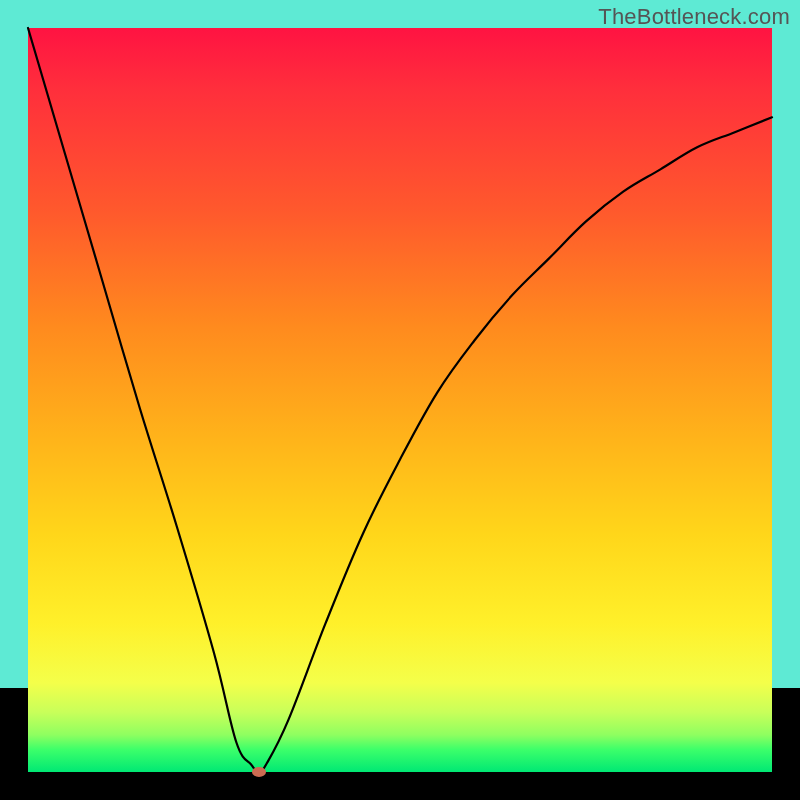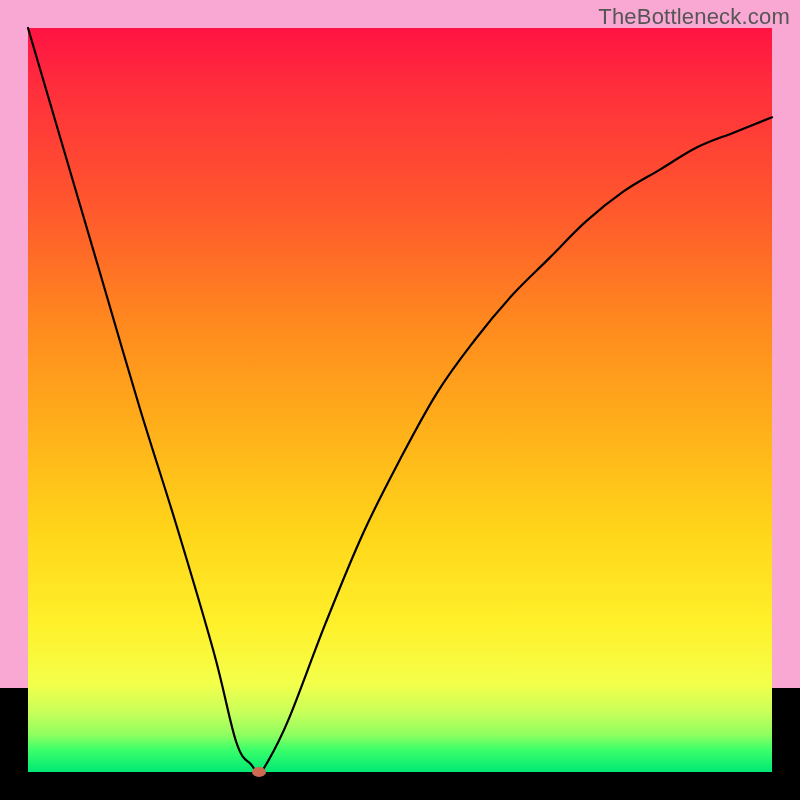--- a/index.html
+++ b/index.html
@@ -8,21 +8,21 @@
     width: 800px;
     height: 800px;
     background: #000;
     font-family: Arial, Helvetica, sans-serif;
     overflow: hidden;
   }
   .frame {
     position: relative;
     width: 800px;
     height: 688px;
-    background: #f9a8d4;
+    background: #5eead4;
   }
   .plot-area {
     position: absolute;
     left: 28px;
     top: 28px;
     width: 744px;
     height: 744px;
     
     background: linear-gradient(
       to bottom,

